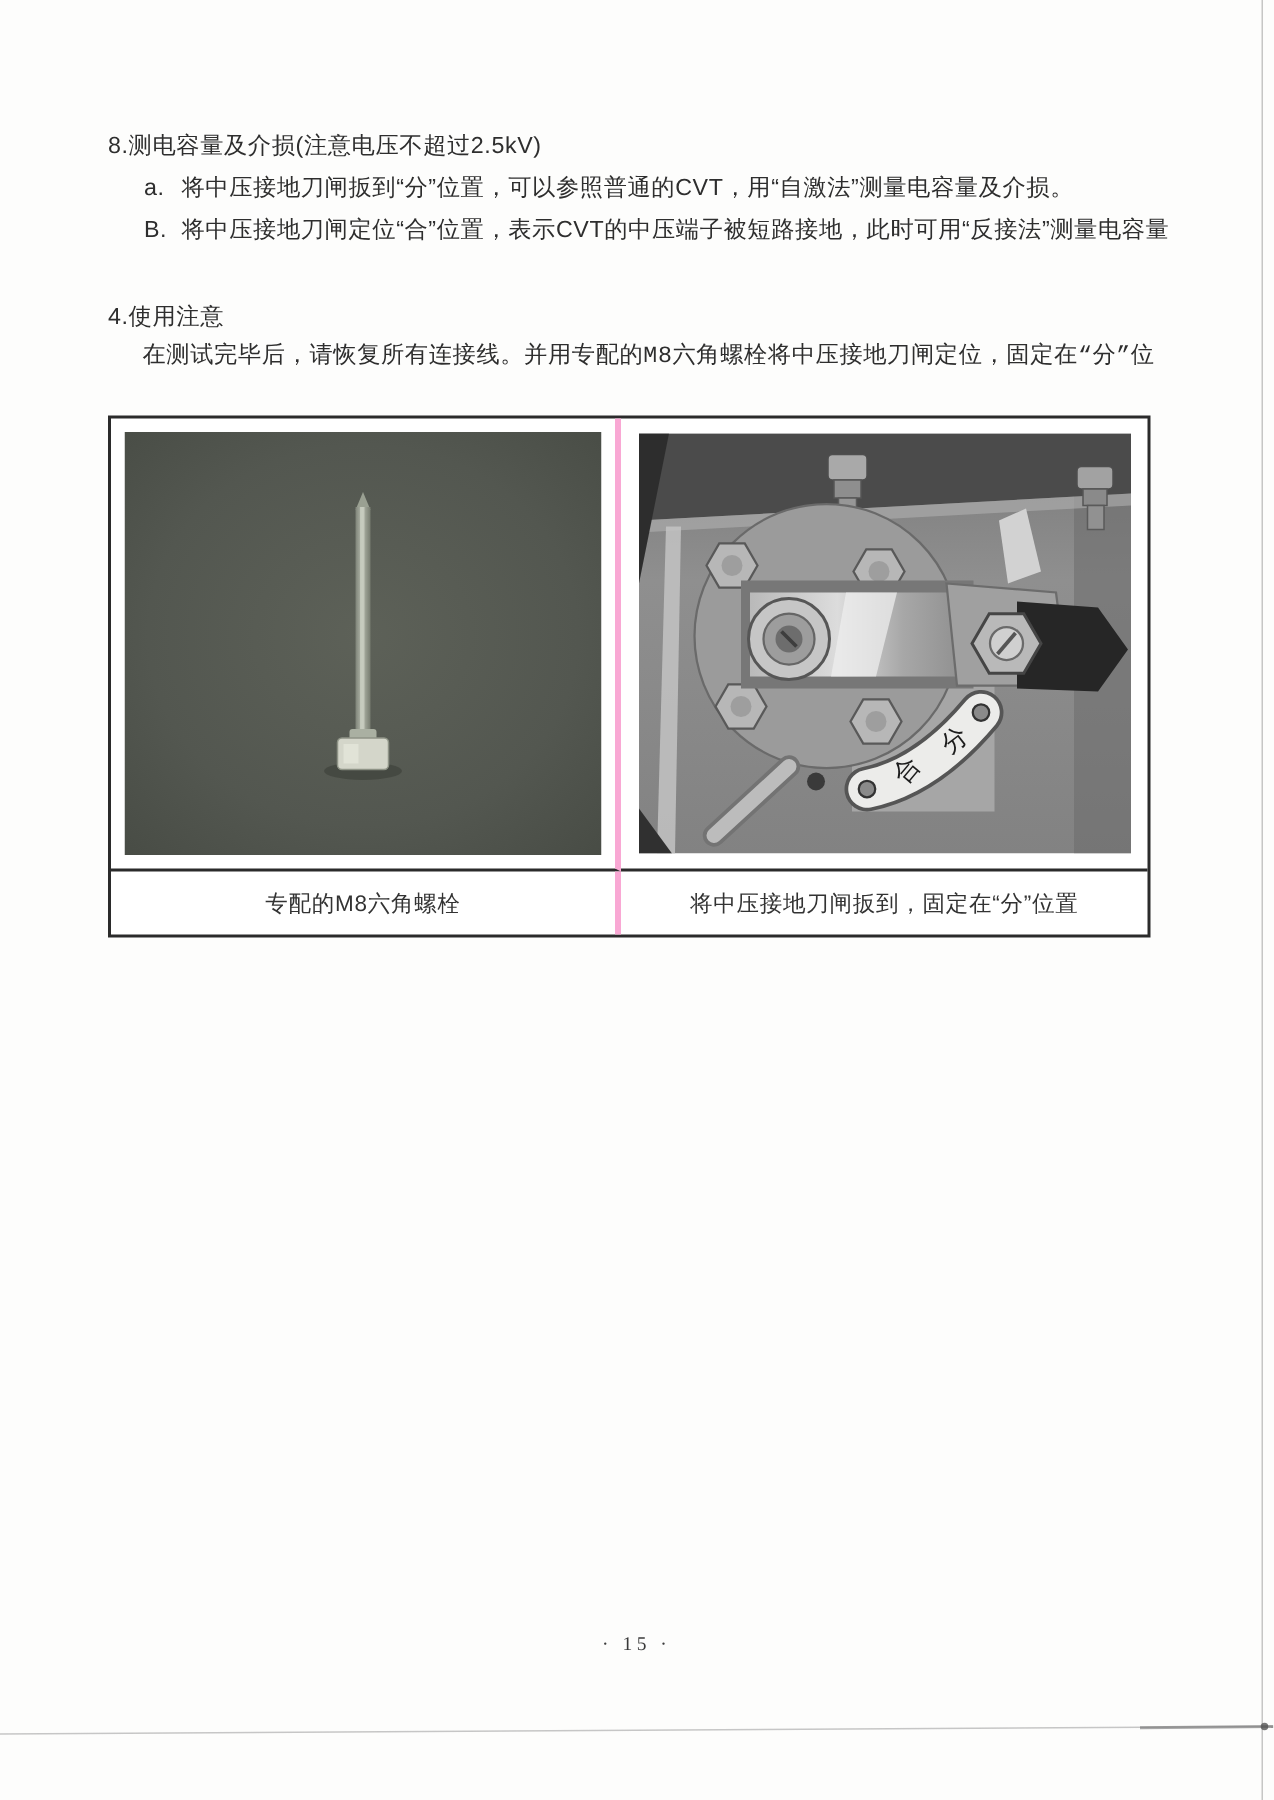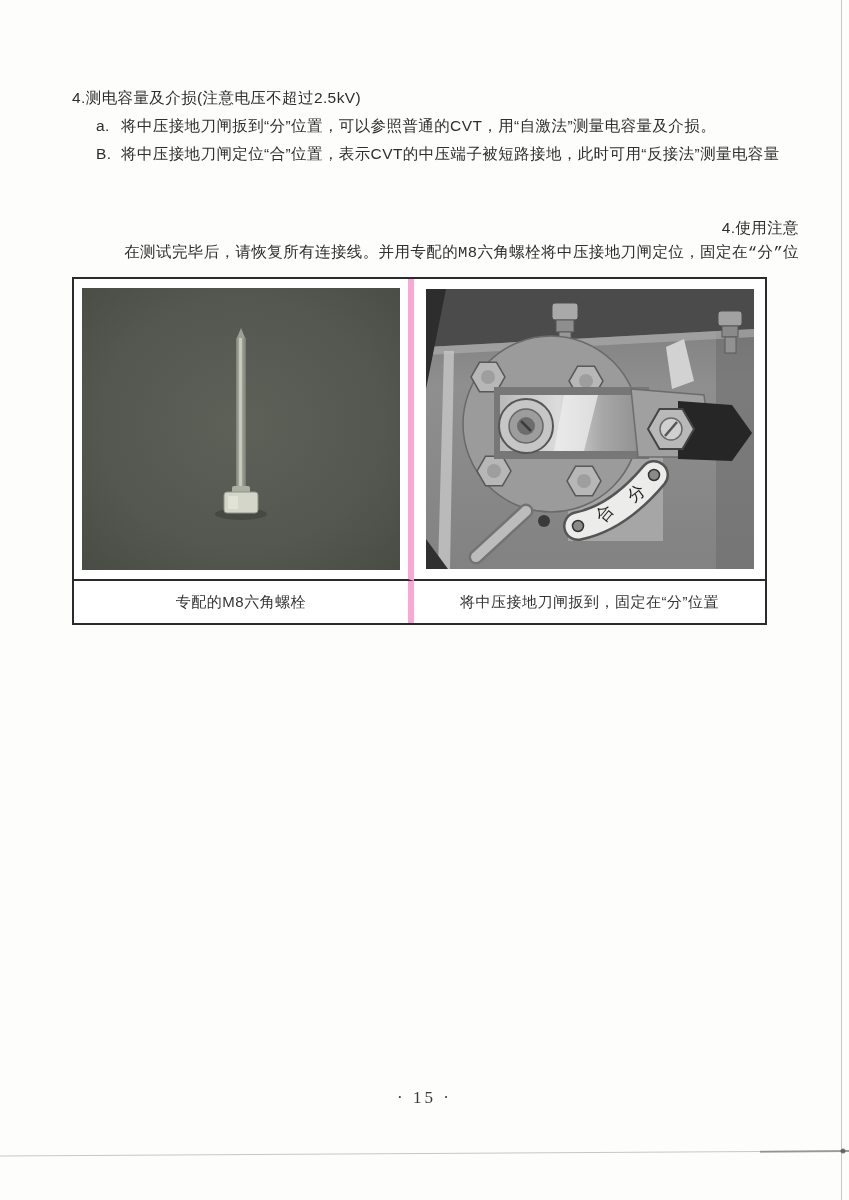--- a/index.html
+++ b/index.html
@@ -7,70 +7,70 @@
     width:849px;height:1200px;position:relative;
     background:#fdfdfc;
     font-family:"Liberation Sans","DejaVu Sans",sans-serif;
     color:#2e2e2e;overflow:hidden;
   }
   .page{position:absolute;inset:0;}
 
   
   .sec{position:absolute;left:72px;right:50px;}
   #sec3{top:84px;}
-  #sec4{top:216px;text-align:right;}
+  #sec4{top:200px;}
   .tline{line-height:28px;font-size:15.5px;letter-spacing:0.4px;white-space:nowrap;}
   .heading{font-size:15.5px;}
   .item{display:flex;}
   .item .marker{width:25px;flex:0 0 25px;}
   .item{padding-left:24px;}
   #sec4 .tline{line-height:24.5px;}
   #sec4 .para{padding-left:23px;font-family:Liberation Mono, monospace;}
 
   
   .figtable{
     position:absolute;left:72px;top:277px;
     width:695px;height:348px;box-sizing:border-box;
     border:2px solid #2b2b2b;
     display:grid;
     grid-template-columns:340px 351px;
     grid-template-rows:302px 42px;
     background:#ffffff;
   }
   .cell{box-sizing:border-box;}
-  .cell.leftcol{border-right:6px solid #f9a8d4;}
+  .cell.leftcol{border-right:4px solid #f9a8d4;}
   .cell.photorow{border-bottom:2px solid #2b2b2b;display:flex;align-items:center;justify-content:center;}
   .caption{
     display:flex;align-items:center;justify-content:center;
     font-size:15px;letter-spacing:0.5px;color:#333;
   }
   .photo{display:block;}
 
   
   .pagenum{
     position:absolute;top:1088px;left:0;right:0;
     text-align:center;
     font-family:"Liberation Serif","DejaVu Serif",serif;
-    font-size:17px;letter-spacing:3px;color:#3a3a3a;
+    font-size:13px;letter-spacing:3px;color:#3a3a3a;
   }
 
   
   .scan-vline{
     position:absolute;top:0;bottom:0;left:841px;width:1px;
     background:rgba(130,130,130,0.45);
   }
   .scan-fold{position:absolute;left:0;top:1146px;width:849px;height:14px;}
 </style>
 </head>
 <body>
 
 <div class="page">
 
   <div class="sec" id="sec3">
-    <div class="tline heading">4.测电容量及介损(注意电压不超过2.5kV)</div>
+    <div class="tline heading">8.测电容量及介损(注意电压不超过2.5kV)</div>
     <div class="tline item">
       <span class="marker">a.</span>
       <span class="itext">将中压接地刀闸扳到“分”位置，可以参照普通的CVT，用“自激法”测量电容量及介损。</span>
     </div>
     <div class="tline item">
       <span class="marker">B.</span>
       <span class="itext">将中压接地刀闸定位“合”位置，表示CVT的中压端子被短路接地，此时可用“反接法”测量电容量</span>
     </div>
   </div>
 

